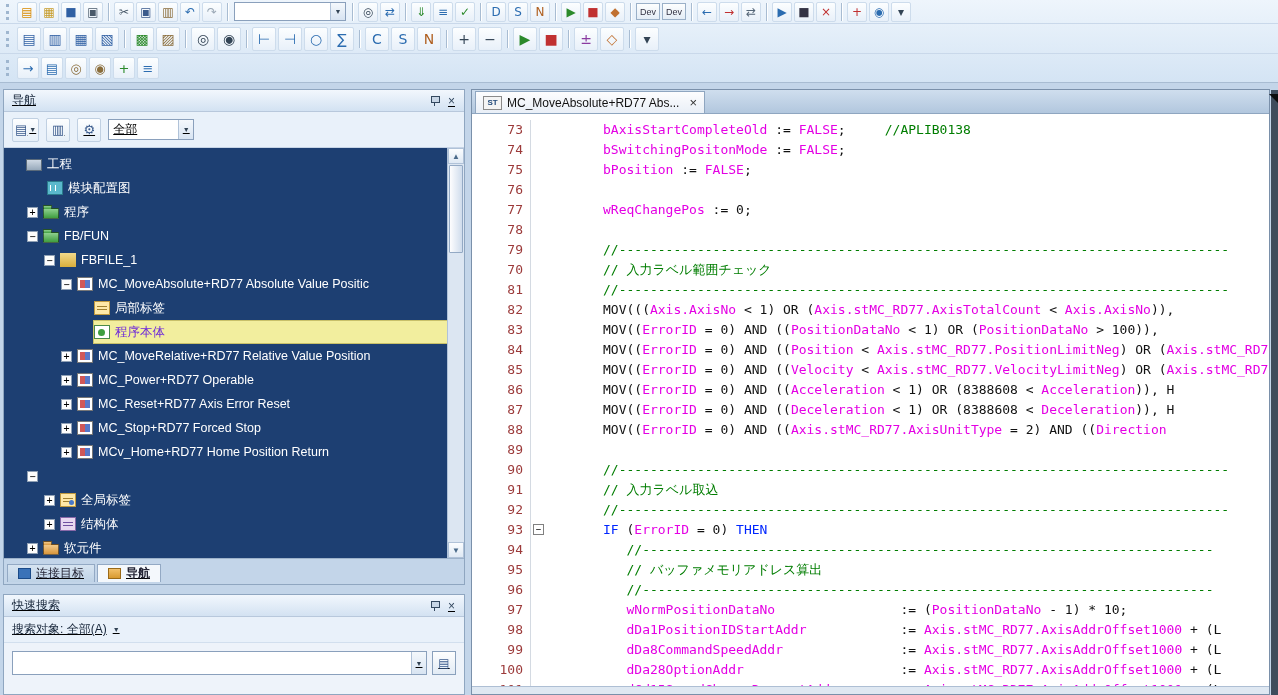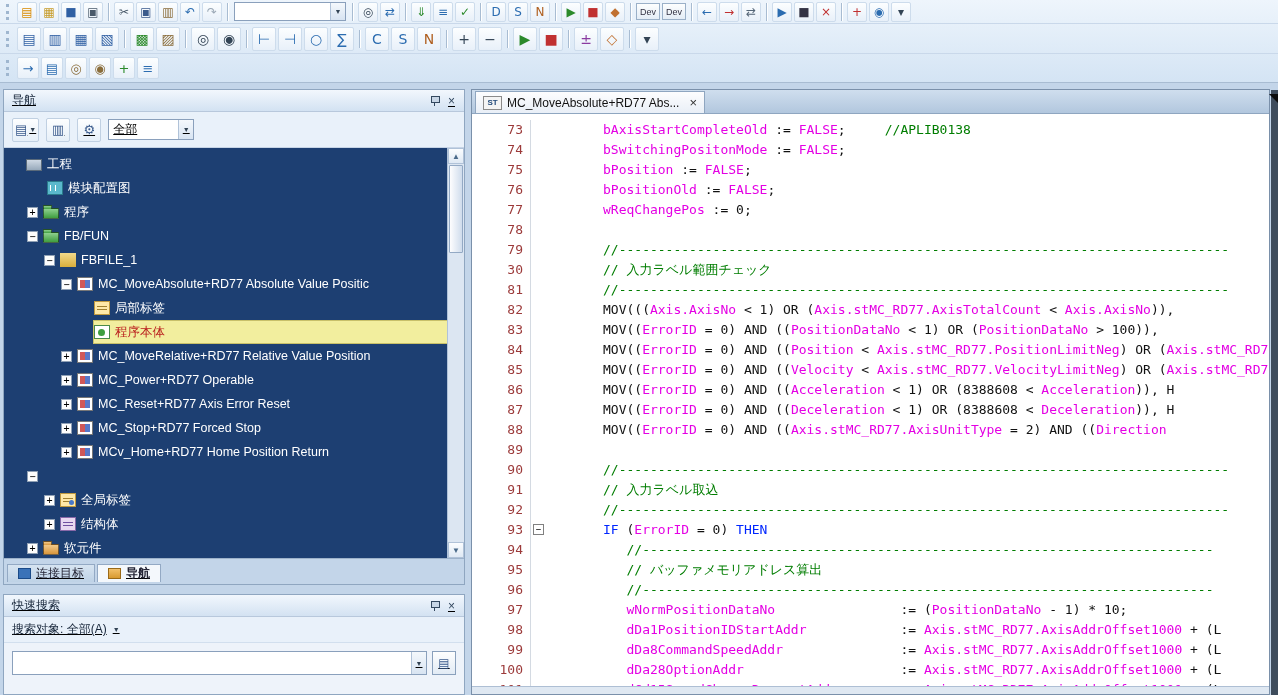--- a/index.html
+++ b/index.html
@@ -44,21 +44,21 @@
   .filter-combo{width:86px;height:21px;background:#fff;border:1px solid #8aa0bc;display:flex;align-items:center;font-size:12px;}
   .filter-combo .combo-val{flex:1;padding:0 4px;}
 
   
   .nav-body{flex:1;position:relative;overflow:hidden;background:#1d3f72;}
   .tree{position:absolute;inset:0 17px 0 0;padding-top:4px;overflow:hidden;}
   .trow{height:24px;display:flex;align-items:center;color:#fff;font-size:12.5px;white-space:nowrap;}
   .trow .box{width:11px;height:11px;background:#fdfdfd;border:1px solid #8fa0b5;color:#000;font-size:10px;line-height:9px;text-align:center;margin-right:5px;flex:none;font-family:"DejaVu Sans Mono",monospace;}
   .trow .spacer{width:16px;flex:none;}
   .rowc{display:flex;align-items:center;flex:1;height:22px;overflow:hidden;padding-right:3px;}
-  .trow.sel .rowc{background:#f2ee9e;color:#b91c1c;outline:1px solid #c8c06a;}
+  .trow.sel .rowc{background:#f2ee9e;color:#6d28d9;outline:1px solid #c8c06a;}
   .tlabel{overflow:hidden;text-overflow:clip;}
   .ti{width:16px;height:14px;margin:0 5px 0 0;flex:none;position:relative;}
   .ti.fld{height:11px;margin-top:2px;border:1px solid rgba(0,0,0,.5);border-radius:1px;}
   .ti.fld::before{content:"";position:absolute;top:-4px;left:-1px;width:7px;height:3px;background:inherit;border:1px solid rgba(0,0,0,.5);border-bottom:none;}
   .t-folder-program,.t-folder-fb,.t-folder-label{background:linear-gradient(#8ed08e,#3f9e3f);}
   .t-fbfile{background:linear-gradient(#f2d98a,#d8ae3c);}
   .t-folder-device{background:linear-gradient(#f2c98a,#d8963c);}
   .t-project{background:linear-gradient(#cfd9e4,#97a9bb);border:1px solid #5a6a7a;height:12px;margin-top:1px;}
   .t-module{background:#5ab8cc;border:1px solid #2a7a8a;}
   .t-module::before{content:"";position:absolute;inset:3px 2px;background:repeating-linear-gradient(90deg,#fff 0 1px,transparent 1px 5px);}
@@ -522,25 +522,25 @@
         <span class="etab">
           <span class="st-badge">ST</span>
           <span>MC_MoveAbsolute+RD77 Abs...</span>
           <span class="close">×</span>
         </span>
       </div>
       <div class="code-wrap" id="code">
           <div class="cl"><span class="num">73</span><span class="foldc"></span><span class="txt"><span class="tv">bAxisStartCompleteOld</span><span class="tp"> := </span><span class="tv">FALSE</span><span class="tp">;     </span><span class="tc">//APLIB0138</span></span></div>
           <div class="cl"><span class="num">74</span><span class="foldc"></span><span class="txt"><span class="tv">bSwitchingPositonMode</span><span class="tp"> := </span><span class="tv">FALSE</span><span class="tp">;</span></span></div>
           <div class="cl"><span class="num">75</span><span class="foldc"></span><span class="txt"><span class="tv">bPosition</span><span class="tp"> := </span><span class="tv">FALSE</span><span class="tp">;</span></span></div>
-          <div class="cl"><span class="num">76</span><span class="foldc"></span><span class="txt"><span class="tv">bPositionOld</span><span class="tp"> := </span><span class="tv">FALSE</span><span class="tp">;</span></span></div>
+          <div class="cl"><span class="num">76</span><span class="foldc"></span></div>
           <div class="cl"><span class="num">77</span><span class="foldc"></span><span class="txt"><span class="tv">wReqChangePos</span><span class="tp"> := </span><span class="tn">0</span><span class="tp">;</span></span></div>
           <div class="cl"><span class="num">78</span><span class="foldc"></span><span class="txt"></span></div>
           <div class="cl"><span class="num">79</span><span class="foldc"></span><span class="txt"><span class="tc">//------------------------------------------------------------------------------</span></span></div>
-          <div class="cl"><span class="num">30</span><span class="foldc"></span><span class="txt"><span class="tc">// 入力ラベル範囲チェック</span></span></div>
+          <div class="cl"><span class="num">70</span><span class="foldc"></span><span class="txt"><span class="tc">// 入力ラベル範囲チェック</span></span></div>
           <div class="cl"><span class="num">81</span><span class="foldc"></span><span class="txt"><span class="tc">//------------------------------------------------------------------------------</span></span></div>
           <div class="cl"><span class="num">82</span><span class="foldc"></span><span class="txt"><span class="tp">MOV(((</span><span class="tv">Axis.AxisNo</span><span class="tp"> &lt; </span><span class="tn">1</span><span class="tp">) OR (</span><span class="tv">Axis.stMC_RD77.AxisTotalCount</span><span class="tp"> &lt; </span><span class="tv">Axis.AxisNo</span><span class="tp">)),</span></span></div>
           <div class="cl"><span class="num">83</span><span class="foldc"></span><span class="txt"><span class="tp">MOV((</span><span class="tv">ErrorID</span><span class="tp"> = </span><span class="tn">0</span><span class="tp">) AND ((</span><span class="tv">PositionDataNo</span><span class="tp"> &lt; </span><span class="tn">1</span><span class="tp">) OR (</span><span class="tv">PositionDataNo</span><span class="tp"> &gt; </span><span class="tn">100</span><span class="tp">)),</span></span></div>
           <div class="cl"><span class="num">84</span><span class="foldc"></span><span class="txt"><span class="tp">MOV((</span><span class="tv">ErrorID</span><span class="tp"> = </span><span class="tn">0</span><span class="tp">) AND ((</span><span class="tv">Position</span><span class="tp"> &lt; </span><span class="tv">Axis.stMC_RD77.PositionLimitNeg</span><span class="tp">) OR (</span><span class="tv">Axis.stMC_RD7</span></span></div>
           <div class="cl"><span class="num">85</span><span class="foldc"></span><span class="txt"><span class="tp">MOV((</span><span class="tv">ErrorID</span><span class="tp"> = </span><span class="tn">0</span><span class="tp">) AND ((</span><span class="tv">Velocity</span><span class="tp"> &lt; </span><span class="tv">Axis.stMC_RD77.VelocityLimitNeg</span><span class="tp">) OR (</span><span class="tv">Axis.stMC_RD7</span></span></div>
           <div class="cl"><span class="num">86</span><span class="foldc"></span><span class="txt"><span class="tp">MOV((</span><span class="tv">ErrorID</span><span class="tp"> = </span><span class="tn">0</span><span class="tp">) AND ((</span><span class="tv">Acceleration</span><span class="tp"> &lt; </span><span class="tn">1</span><span class="tp">) OR (</span><span class="tn">8388608</span><span class="tp"> &lt; </span><span class="tv">Acceleration</span><span class="tp">)), H</span></span></div>
           <div class="cl"><span class="num">87</span><span class="foldc"></span><span class="txt"><span class="tp">MOV((</span><span class="tv">ErrorID</span><span class="tp"> = </span><span class="tn">0</span><span class="tp">) AND ((</span><span class="tv">Deceleration</span><span class="tp"> &lt; </span><span class="tn">1</span><span class="tp">) OR (</span><span class="tn">8388608</span><span class="tp"> &lt; </span><span class="tv">Deceleration</span><span class="tp">)), H</span></span></div>
           <div class="cl"><span class="num">88</span><span class="foldc"></span><span class="txt"><span class="tp">MOV((</span><span class="tv">ErrorID</span><span class="tp"> = </span><span class="tn">0</span><span class="tp">) AND ((</span><span class="tv">Axis.stMC_RD77.AxisUnitType</span><span class="tp"> = </span><span class="tn">2</span><span class="tp">) AND ((</span><span class="tv">Direction</span><span class="tp"> </span></span></div>
           <div class="cl"><span class="num">89</span><span class="foldc"></span><span class="txt"></span></div>
           <div class="cl"><span class="num">90</span><span class="foldc"></span><span class="txt"><span class="tc">//------------------------------------------------------------------------------</span></span></div>

